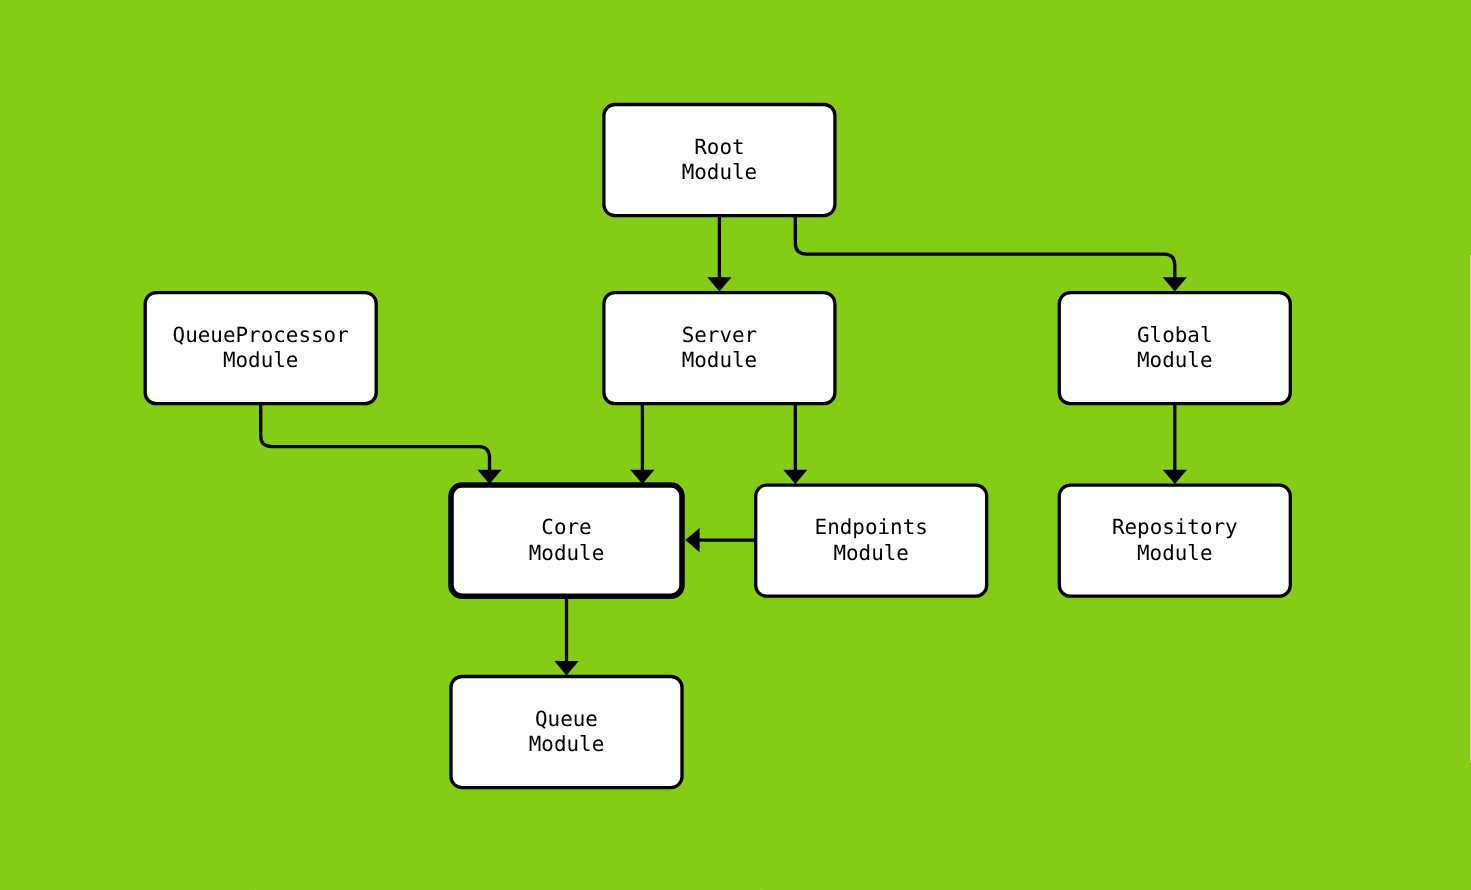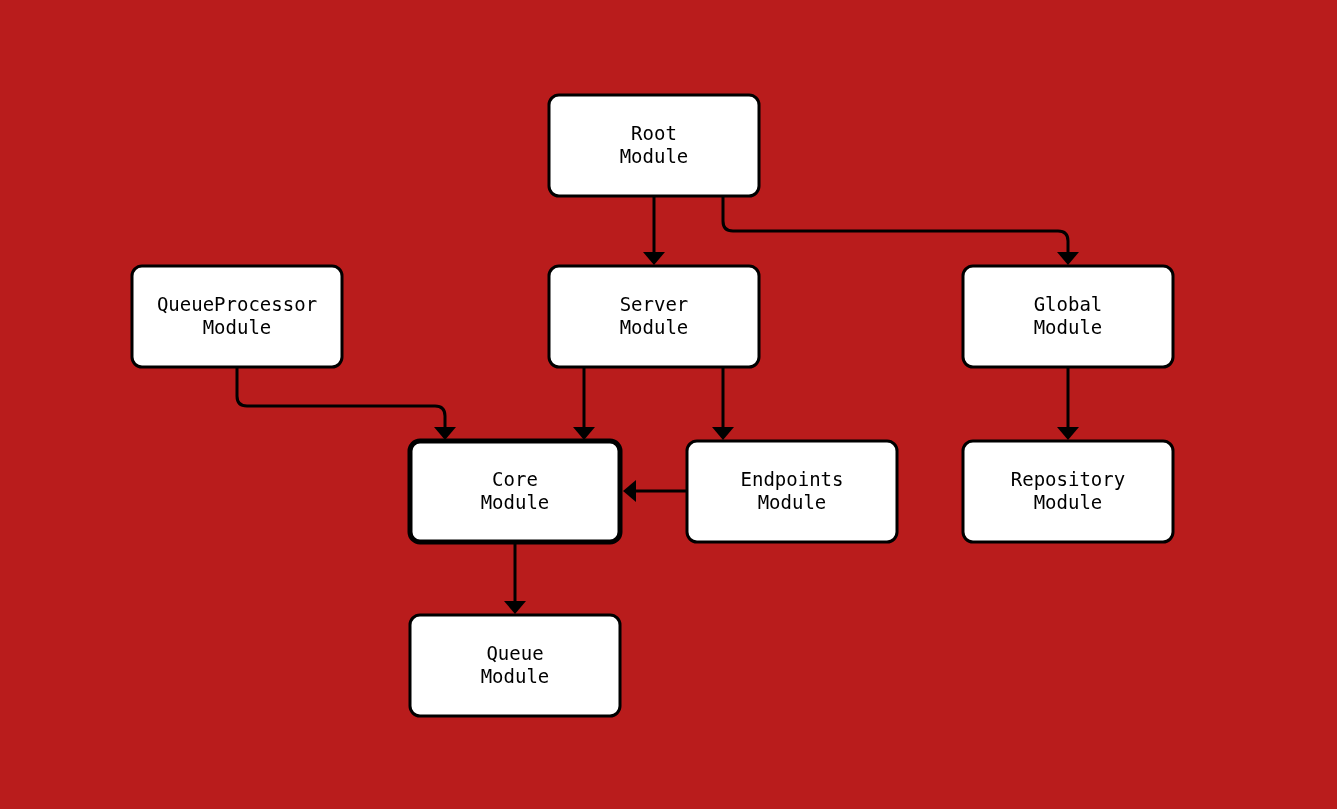--- a/index.html
+++ b/index.html
@@ -10,21 +10,21 @@
   body {
     width: 1337px;
     height: 809px;
     overflow: hidden;
     font-family: "DejaVu Sans Mono", monospace;
   }
   #diagram-root {
     position: relative;
     width: 1337px;
     height: 809px;
-    background: #b91c1c;
+    background: #84cc16;
   }
   svg.diagram-canvas {
     position: absolute;
     left: 0;
     top: 0;
     width: 1337px;
     height: 809px;
     display: block;
   }
   .node-box {

